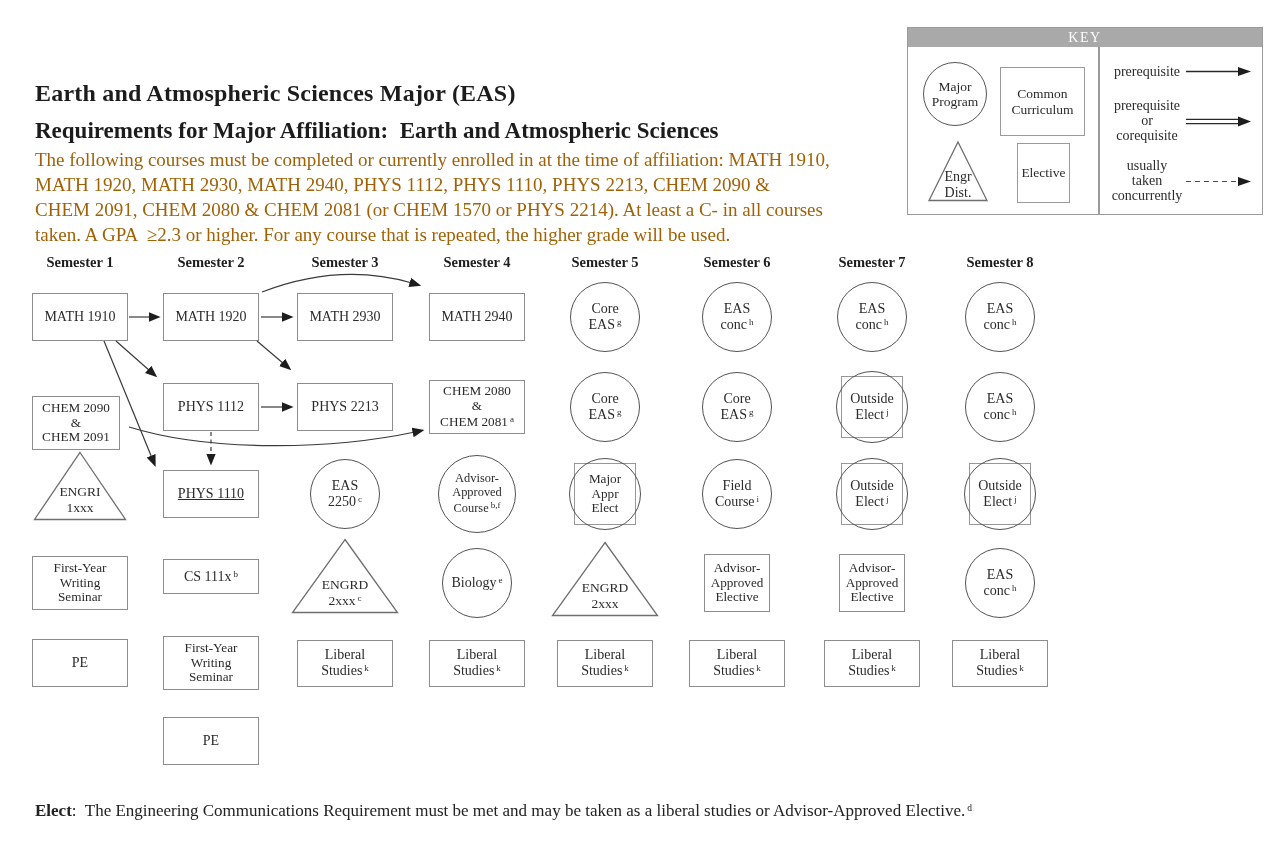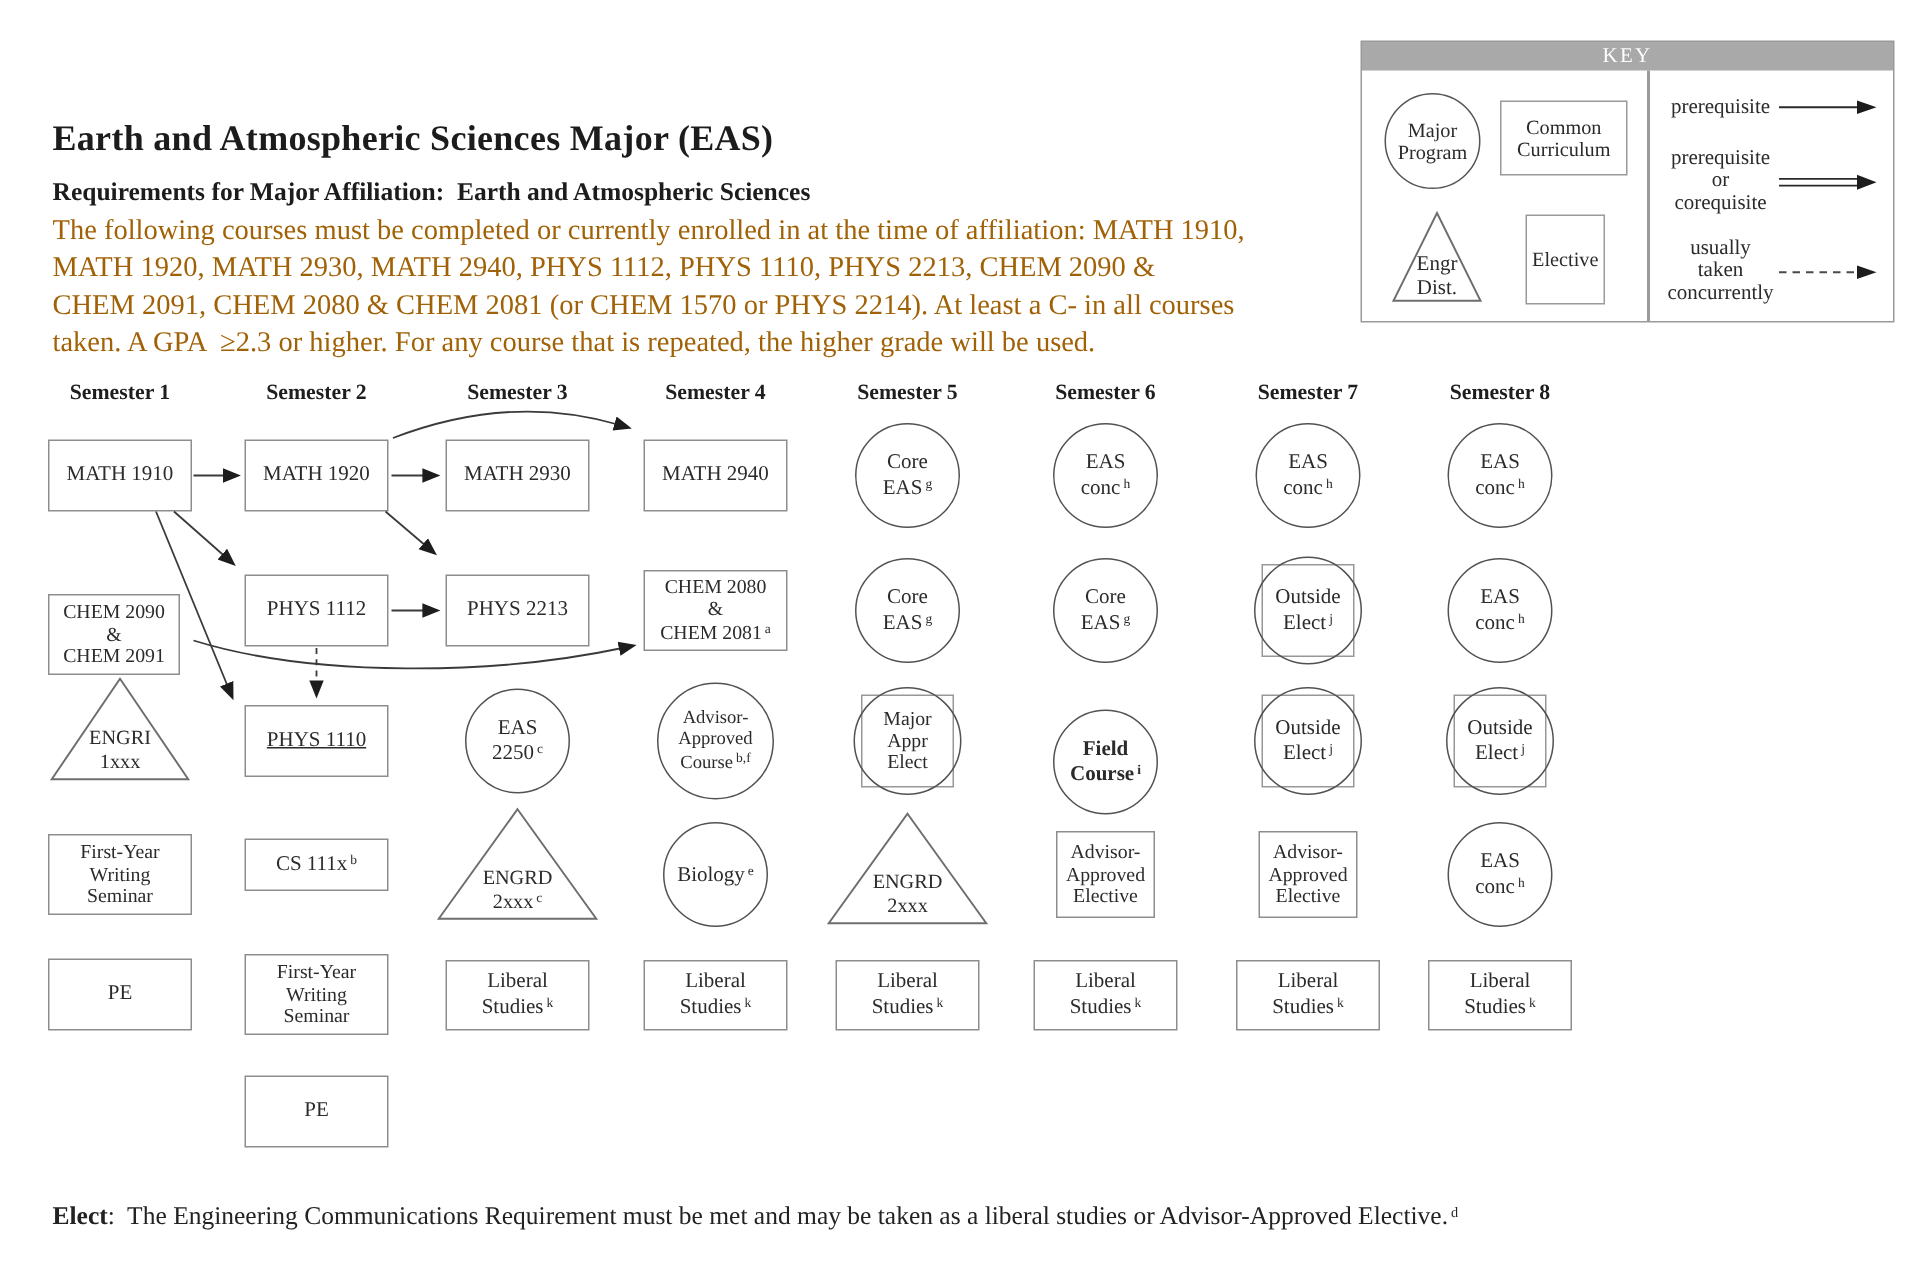--- a/index.html
+++ b/index.html
@@ -3,33 +3,33 @@
 <meta charset="utf-8">
 <style>
   html,body{margin:0;padding:0;}
   body{
     width:1280px;height:854px;position:relative;background:#ffffff;
     font-family:"Liberation Serif","DejaVu Serif",serif;color:#2b2b2b;overflow:hidden;
   }
   
   .header{position:absolute;left:35px;top:80px;width:865px;}
   .page-title{font-size:24px;font-weight:bold;color:#1c1c1c;margin:0 0 11px 0;letter-spacing:.2px;}
-  .page-subtitle{font-size:17px;font-weight:bold;color:#1c1c1c;margin:0 0 3px 0;white-space:pre-wrap;}
+  .page-subtitle{font-size:23px;font-weight:bold;color:#1c1c1c;margin:0 0 3px 0;white-space:pre-wrap;}
   .intro-line{font-size:19px;line-height:25px;white-space:pre;color:#a16207;}
   
   .note{position:absolute;left:35px;top:801px;font-size:17px;color:#222;white-space:pre-wrap;}
   .note b{font-weight:bold;}
   .note .sup{font-size:9.5px;vertical-align:5px;}
   
   .key-box{position:absolute;left:907px;top:27px;width:356px;height:188px;border:1.5px solid #9a9a9a;background:#fff;box-sizing:border-box;}
   .key-header{height:19px;background:#a9a9a9;color:#fdfdfd;text-align:center;font-size:14px;line-height:19px;letter-spacing:1.5px;}
   .key-divider{position:absolute;left:190px;top:19px;bottom:0;width:1.5px;background:#9a9a9a;}
   .key-shape{position:absolute;display:flex;align-items:center;justify-content:center;text-align:center;font-size:13.5px;line-height:1.12;color:#2b2b2b;box-sizing:border-box;}
   .key-circle{left:15px;top:34px;width:64px;height:64px;border:1.3px solid #555;border-radius:50%;}
-  .key-rect{left:92px;top:39px;width:85px;height:50px;border:1.5px solid #9a9a9a;}
+  .key-rect{left:92px;top:39px;width:85px;height:69px;border:1.5px solid #9a9a9a;}
   .key-square{left:109px;top:115px;width:53px;height:60px;border:1.5px solid #9a9a9a;}
   .key-tri{position:absolute;left:19px;top:112px;width:62px;height:63px;}
   .key-tri svg{position:absolute;left:0;top:0;}
   .key-tri-text{position:absolute;left:0;right:0;bottom:3px;text-align:center;font-size:14px;line-height:1.1;color:#2b2b2b;}
   .key-arrow-label{position:absolute;left:193px;width:92px;text-align:center;font-size:14px;line-height:15px;color:#2b2b2b;}
   .key-arrow-svg{position:absolute;left:277px;}
   
   #flowchart{position:absolute;left:0;top:0;width:1280px;height:854px;}
   .sem-header{position:absolute;width:120px;text-align:center;font-weight:bold;font-size:14.5px;color:#1e1e1e;}
   .node{position:absolute;display:flex;align-items:center;justify-content:center;text-align:center;
@@ -296,21 +296,21 @@
         <div>EAS</div>
         <div><span>conc</span><span class="sup">h</span></div>
       </div>
     </div>
     <div class="node shape-circle" style="left: 702px; top: 372px; width: 70px; height: 70px;">
       <div class="node-text">
         <div>Core</div>
         <div><span>EAS</span><span class="sup">g</span></div>
       </div>
     </div>
-    <div class="node shape-circle" style="left: 702px; top: 473px; width: 70px; height: 70px; font-weight: bold;">
+    <div class="node shape-circle" style="left: 702px; top: 459px; width: 70px; height: 70px;">
       <div class="node-text">
         <div>Field</div>
         <div><span>Course</span><span class="sup">i</span></div>
       </div>
     </div>
     <div class="node shape-square" style="left: 704px; top: 554px; width: 66px; height: 58px;">
       <div class="node-text lines3">
         <div>Advisor-</div>
         <div>Approved</div>
         <div>Elective</div>

